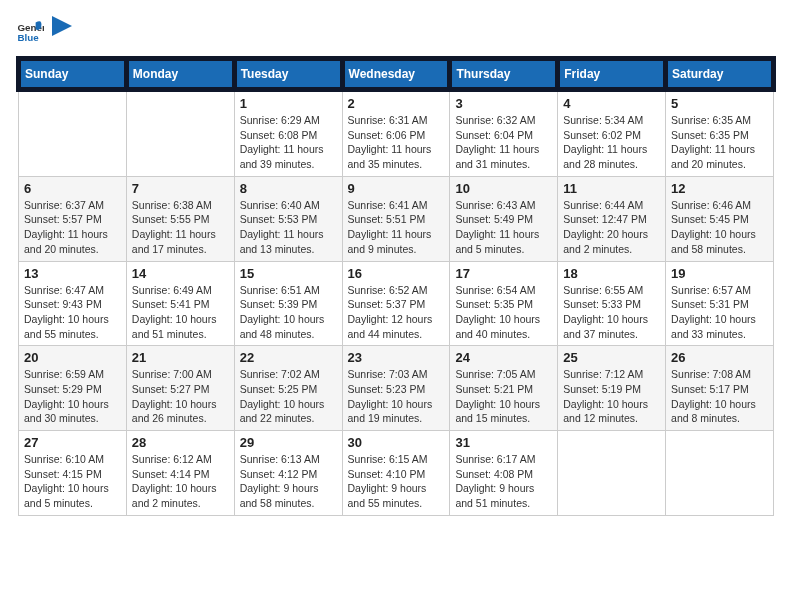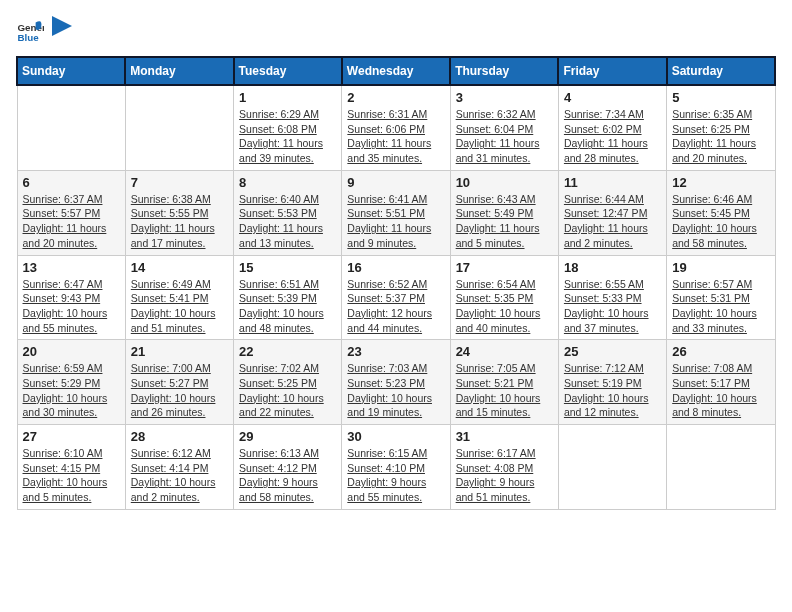--- a/index.html
+++ b/index.html
@@ -42,21 +42,21 @@
       border-collapse: collapse;
       font-size: 11px;
     }
     .calendar th {
       background-color: #1a6bb5;
       color: #fff;
       padding: 6px 4px;
       text-align: left;
       font-size: 12px;
       font-weight: bold;
-      border: 2px solid #0f172a;
+      border: 5px solid #0f172a;
     }
     .calendar td {
       border: 1px solid #ccc;
       vertical-align: top;
       padding: 4px 5px;
       width: 108px;
       min-height: 80px;
       background: #fff;
     }
     .calendar tr:nth-child(even) td {
@@ -66,21 +66,20 @@
       font-size: 13px;
       font-weight: bold;
       color: #222;
       display: block;
       margin-bottom: 2px;
     }
     .day-info {
       color: #333;
       line-height: 1.4;
       font-size: 10.5px;
-      text-decoration: underline;
     }
     .empty-cell {
       background: #fff !important;
     }
   </style>
 </head>
 <body>
 
 <div class="header">
   <div class="logo">
@@ -139,30 +138,30 @@
         <span class="day-num">3</span>
         <div class="day-info">
           <div>Sunrise: 6:32 AM</div>
           <div>Sunset: 6:04 PM</div>
           <div>Daylight: 11 hours and 31 minutes.</div>
         </div>
       </td>
         <td>
         <span class="day-num">4</span>
         <div class="day-info">
-          <div>Sunrise: 7:34 AM</div>
+          <div>Sunrise: 5:34 AM</div>
           <div>Sunset: 6:02 PM</div>
           <div>Daylight: 11 hours and 28 minutes.</div>
         </div>
       </td>
         <td>
         <span class="day-num">5</span>
         <div class="day-info">
           <div>Sunrise: 6:35 AM</div>
-          <div>Sunset: 6:25 PM</div>
+          <div>Sunset: 6:35 PM</div>
           <div>Daylight: 11 hours and 20 minutes.</div>
         </div>
       </td>
       </tr>
       <tr>
         <td>
         <span class="day-num">6</span>
         <div class="day-info">
           <div>Sunrise: 6:37 AM</div>
           <div>Sunset: 5:57 PM</div>
@@ -199,21 +198,21 @@
           <div>Sunrise: 6:43 AM</div>
           <div>Sunset: 5:49 PM</div>
           <div>Daylight: 11 hours and 5 minutes.</div>
         </div>
       </td>
         <td>
         <span class="day-num">11</span>
         <div class="day-info">
           <div>Sunrise: 6:44 AM</div>
           <div>Sunset: 12:47 PM</div>
-          <div>Daylight: 11 hours and 2 minutes.</div>
+          <div>Daylight: 20 hours and 2 minutes.</div>
         </div>
       </td>
         <td>
         <span class="day-num">12</span>
         <div class="day-info">
           <div>Sunrise: 6:46 AM</div>
           <div>Sunset: 5:45 PM</div>
           <div>Daylight: 10 hours and 58 minutes.</div>
         </div>
       </td>

